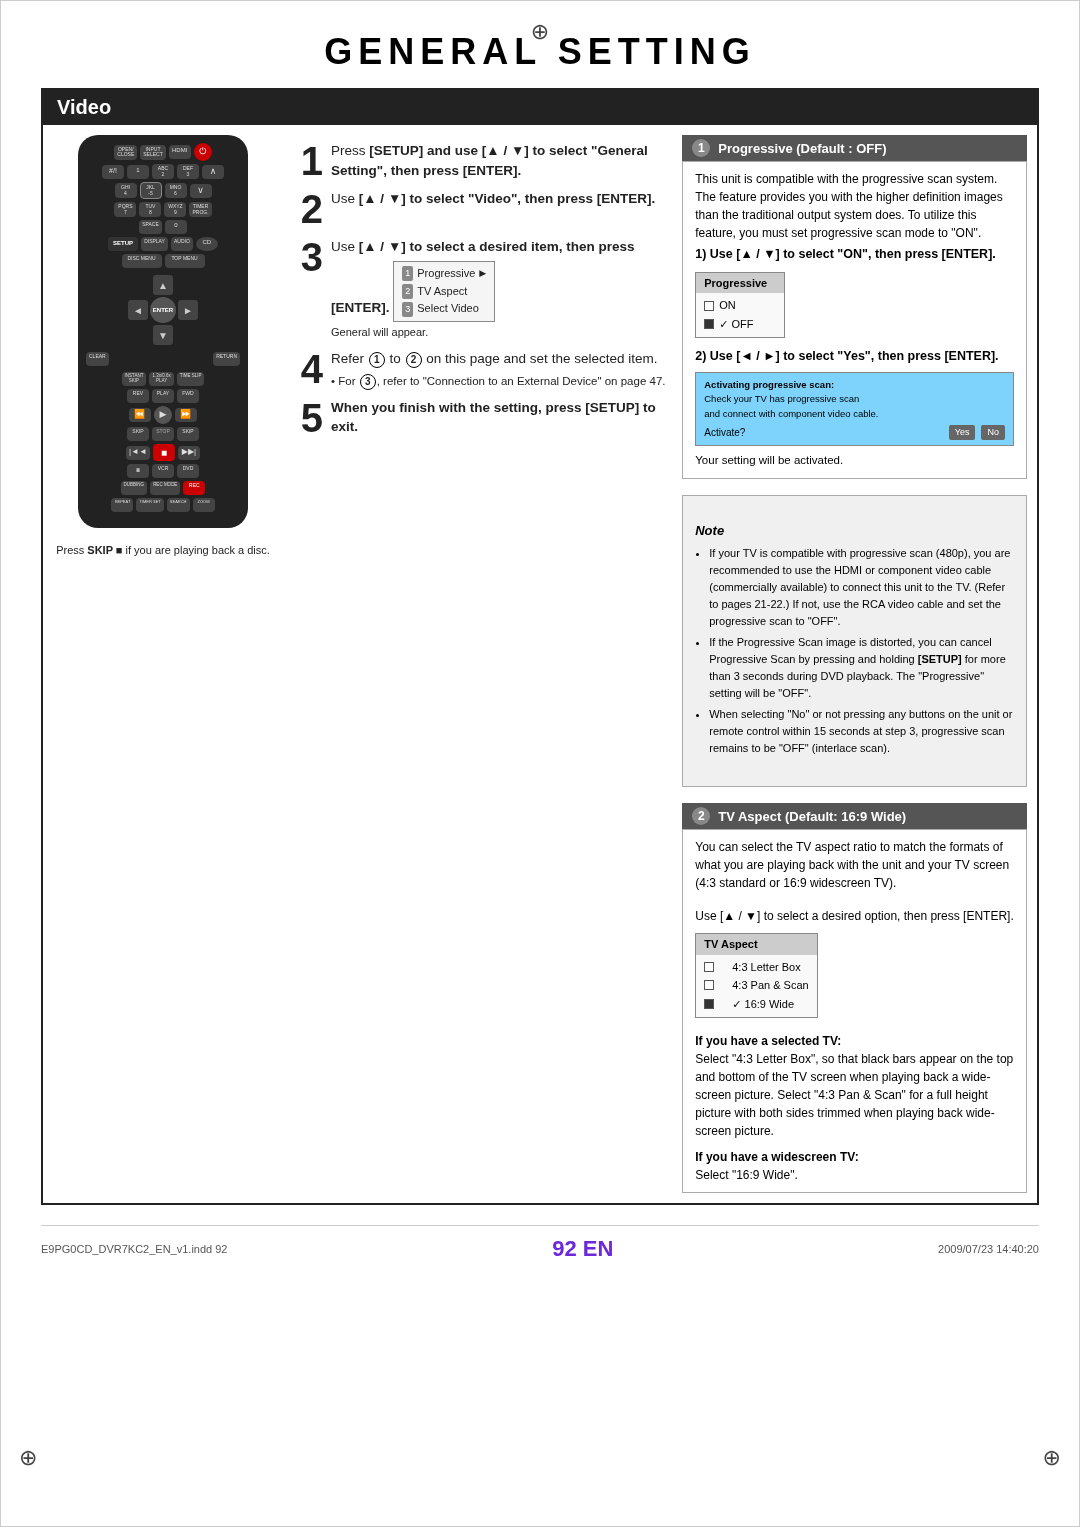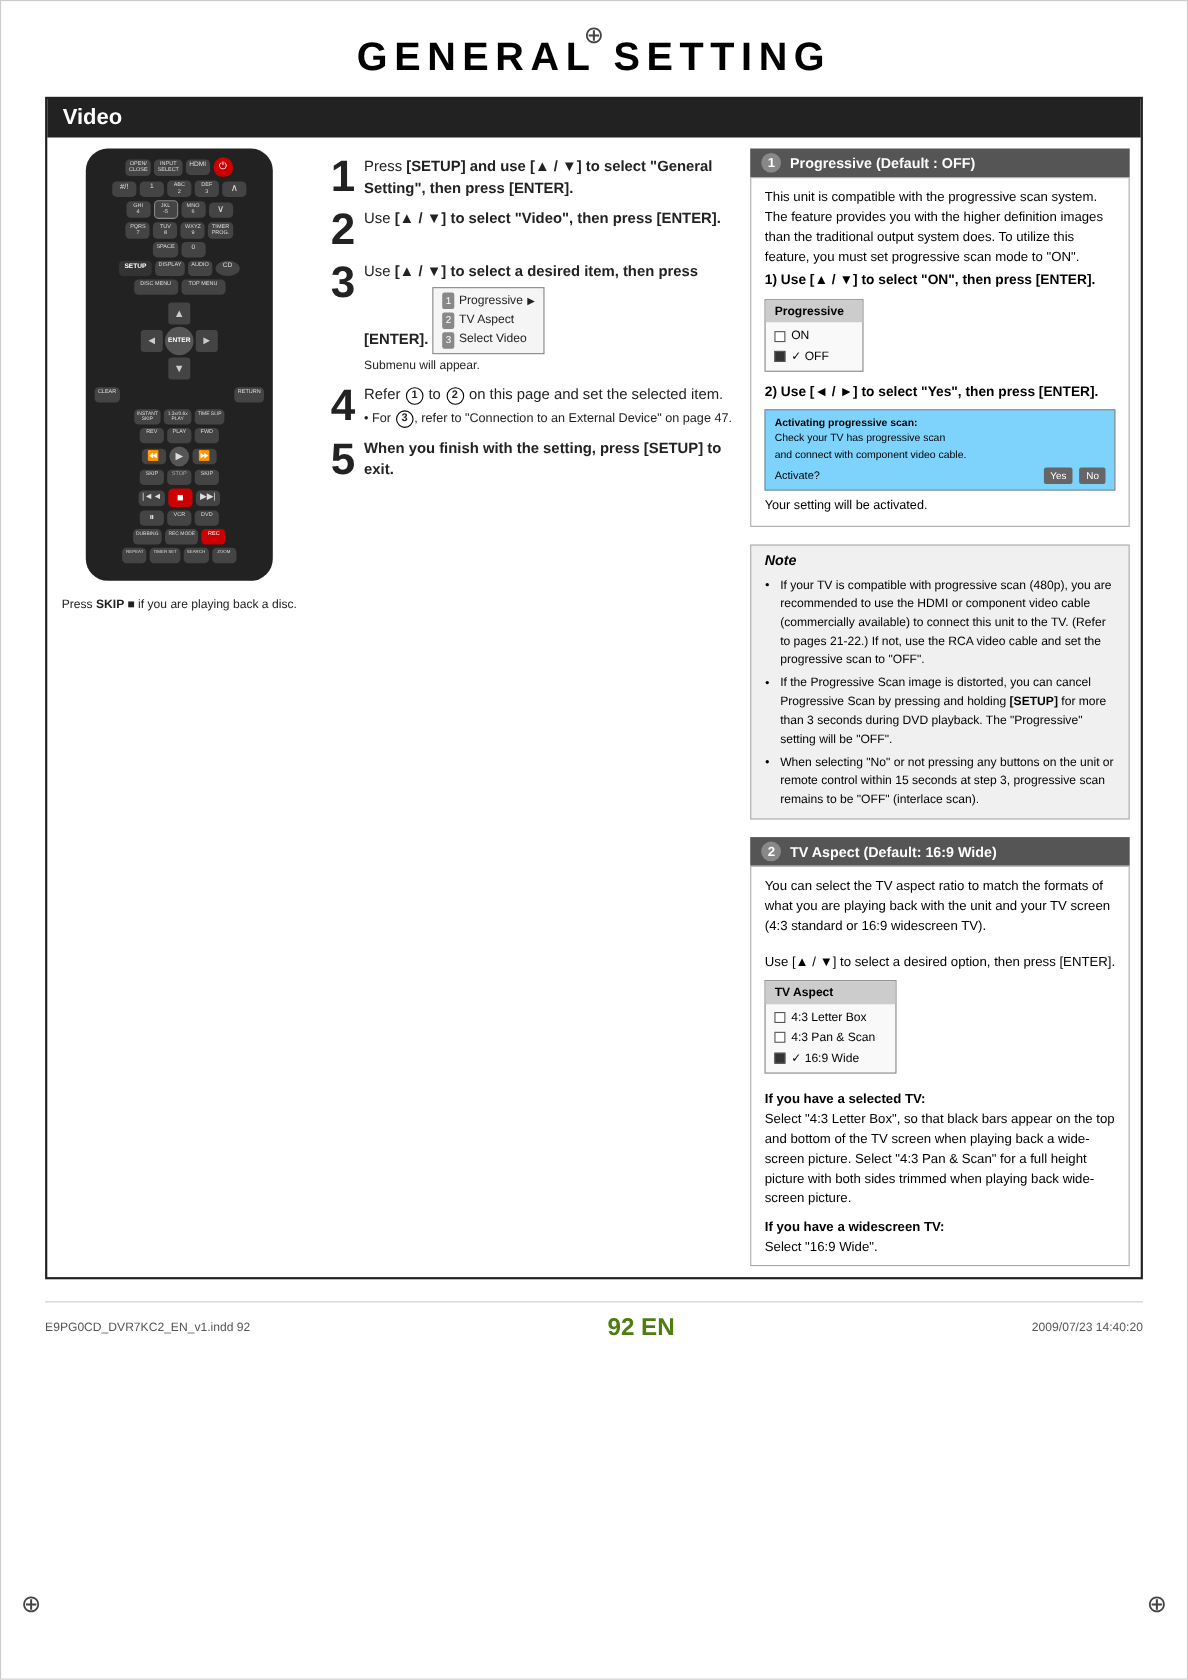--- a/index.html
+++ b/index.html
@@ -275,21 +275,21 @@
       background: #666;
       color: #fff;
       font-size: 9px;
       padding: 1px 6px;
       border-radius: 2px;
     }
     
     .note-box {
       border: 1px solid #aaa;
       background: #f0f0f0;
-      padding: 4px 12px;
+      padding: 25px 12px;
       font-size: 11px;
       line-height: 1.55;
       margin: 6px 0;
     }
     .note-box .note-title {
       font-style: italic;
       font-weight: bold;
       font-size: 13px;
       margin-bottom: 4px;
     }
@@ -312,21 +312,21 @@
       font-size: 11px;
       font-weight: bold;
       background: #ccc;
       margin: -3px -8px 3px -8px;
       padding: 2px 8px;
       color: #000;
     }
     .tv-aspect-box .option {
       display: flex;
       align-items: center;
-      gap: 5px;
+      gap: 18px;
       font-size: 11px;
       padding: 1px 0;
     }
     .tv-aspect-box .option .checkbox {
       width: 10px; height: 10px;
       border: 1px solid #555;
       background: #fff;
       display: inline-block;
     }
     .tv-aspect-box .option .checkbox.checked {
@@ -339,21 +339,21 @@
       justify-content: space-between;
       padding: 10px 0 8px 0;
       font-size: 11px;
       color: #555;
       border-top: 1px solid #ccc;
       margin-top: 16px;
     }
     .page-num {
       font-size: 22px;
       font-weight: bold;
-      color: #4d7c0f;
+      color: #6d28d9;
     }
     
     .two-col {
       display: flex;
       flex-direction: row;
       gap: 14px;
     }
     .two-col .col-left {
       flex: 1.1;
     }
@@ -587,21 +587,21 @@
                     </div>
                     <div class="menu-item">
                       <span class="num">2</span> 
                         <span>TV Aspect</span>
                     </div>
                     <div class="menu-item">
                       <span class="num">3</span> 
                         <span>Select Video</span>
                     </div>
                   </div>
-                  <div style="font-size:11px; margin-top:3px;">Submenu will appear.</div>
+                  <div style="font-size:11px; margin-top:3px;">General will appear.</div>
                 </div>
               </div>
 
               <div class="step-row">
                 <div class="step-num">4</div>
                 <div class="step-text">
                   Refer <span class="circled">1</span> to <span class="circled">2</span> on this page and set the selected item.
                   <div style="font-size:11.5px; margin-top:4px;">• For <span class="circled">3</span>, refer to "Connection to an External Device" on page 47.</div>
                 </div>
               </div>

